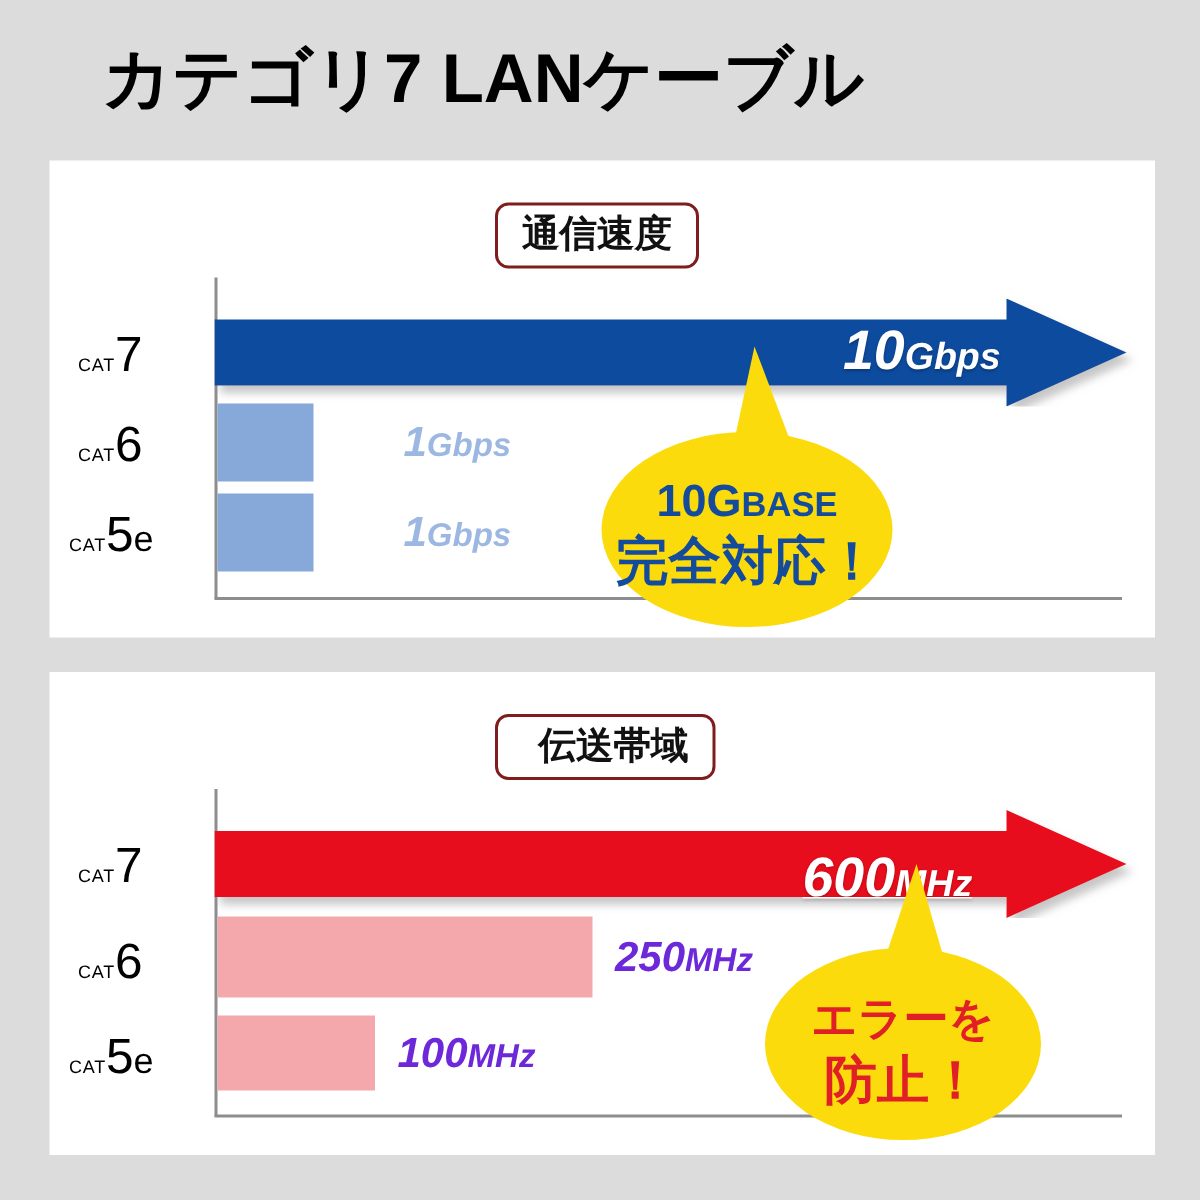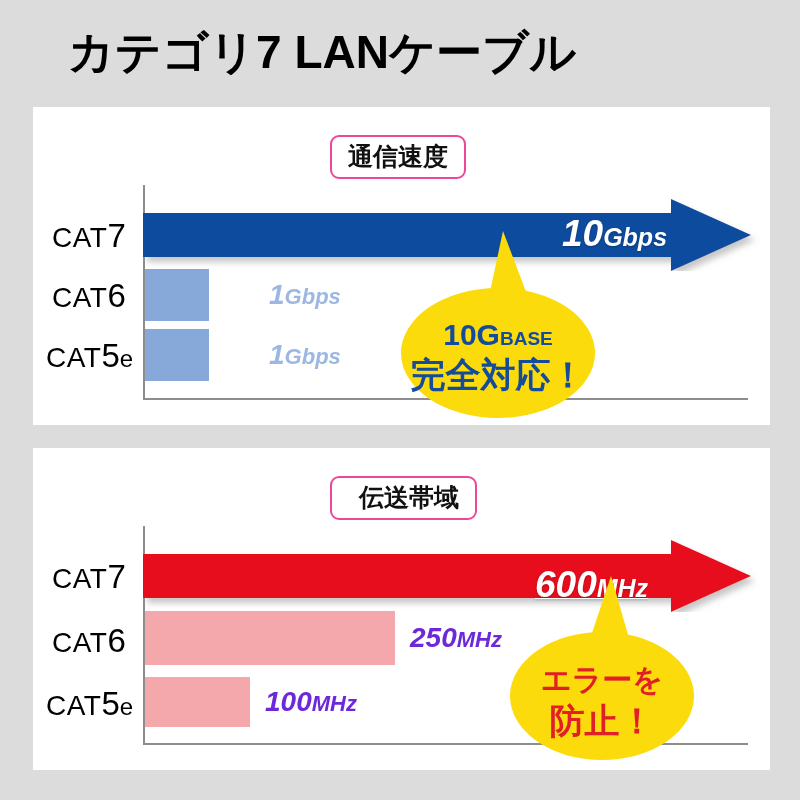--- a/index.html
+++ b/index.html
@@ -43,21 +43,21 @@
     width: 737px;
     background: #ffffff;
     box-sizing: border-box;
   }
   #card-speed { top: 107px; height: 318px; }
   #card-band  { top: 448px; height: 322px; }
 
   
   .section-pill {
     position: absolute;
-    border: 2px solid #ec4899;
+    border: 2px solid #7f1d1d;
     border-radius: 9px;
     background: #ffffff;
     font-size: 25px;
     font-weight: bold;
     color: #111111;
     padding: 4px 16px 6px 16px;
     line-height: 30px;
     white-space: nowrap;
     z-index: 6;
   }
@@ -83,21 +83,21 @@
 
   
   .cat-label {
     position: absolute;
     white-space: nowrap;
     color: #000000;
     font-weight: bold;
     line-height: 1;
   }
   .cat-label .cat-word {
-    font-size: 28px;
+    font-size: 12px;
     font-weight: normal;
     letter-spacing: 0.5px;
   }
   .cat-label .cat-num {
     font-size: 33px;
     font-weight: normal;
   }
   .cat-label .cat-suf {
     font-size: 24px;
     font-weight: normal;
@@ -149,21 +149,21 @@
     position: absolute;
     width: 100%;
     text-align: center;
     font-weight: bold;
     line-height: 1.08;
     white-space: nowrap;
     z-index: 2;
   }
   .bub-line1 { font-size: 30px; }
   .bub-line2 { font-size: 35px; }
-  .bub-sub   { font-size: 19px; }
+  .bub-sub   { font-size: 23px; }
   .txt-blue  { color: #154b9b; }
   .txt-red   { color: #e01f26; }
 </style>
 </head>
 <body>
 
 <div id="root">
 
   <div class="page-title">カテゴリ7 LANケーブル</div>
 

